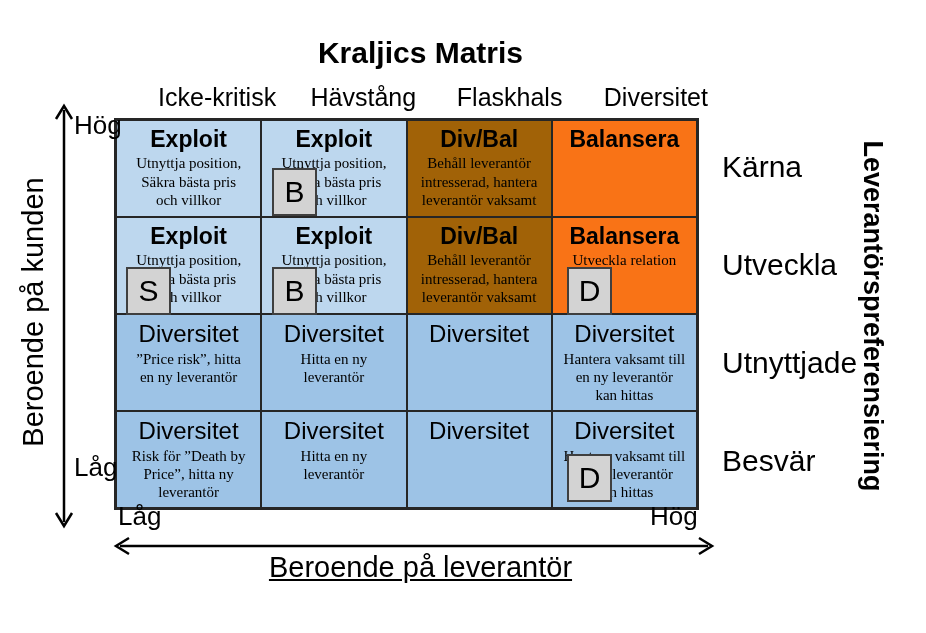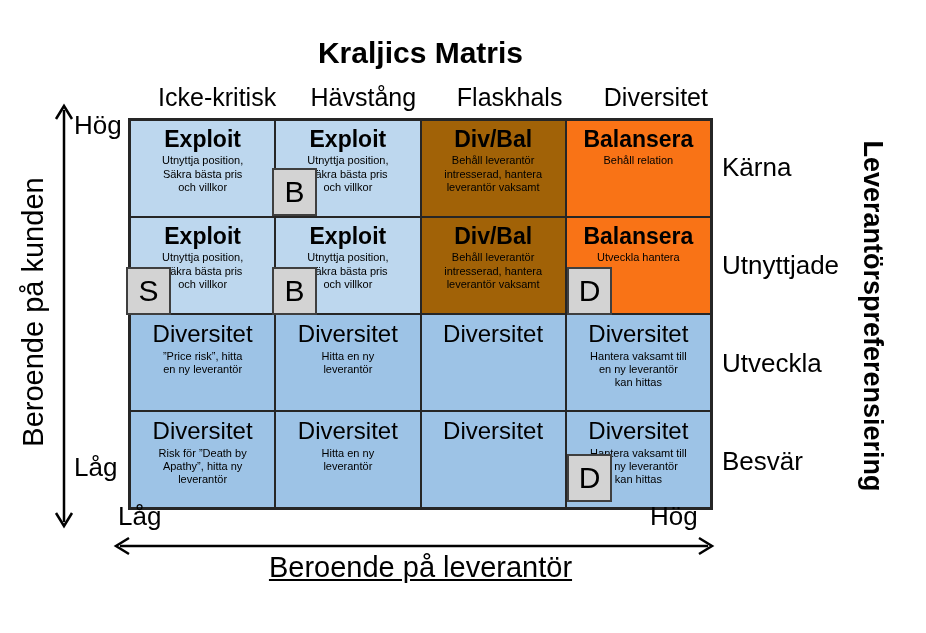--- a/index.html
+++ b/index.html
@@ -6,37 +6,37 @@
   .page{position:relative;width:926px;height:633px;background:#ffffff;overflow:hidden;
         font-family:"Liberation Sans",sans-serif;color:#000;}
 
   .title{position:absolute;left:128px;top:36px;width:585px;text-align:center;
          font-size:30px;font-weight:bold;}
 
   .col-headers{position:absolute;left:144px;top:80px;width:585px;height:34px;
                display:grid;grid-template-columns:repeat(4,1fr);}
   .col-headers .ch{text-align:center;font-size:25px;line-height:34px;}
 
-  .matrix{position:absolute;left:128px;top:118px;width:585px;height:392px;
+  .matrix{position:absolute;left:114px;top:118px;width:585px;height:392px;
           display:grid;grid-template-columns:repeat(4,1fr);grid-template-rows:repeat(4,1fr);
           border:2px solid #262626;box-sizing:border-box;}
   .cell{border:1px solid #262626;box-sizing:border-box;padding:3px 2px 0 2px;
         text-align:center;overflow:hidden;}
   .tone-light{background:#BDD7EE;}
   .tone-mid{background:#9DC3E6;}
   .tone-dark{background:#a16207;}
   .tone-pale{background:#f97316;}
   .cell-heading{font-size:23px;line-height:1.15;margin-top:2px;}
   .cell-heading.bold{font-weight:bold;}
   .cell-heading.big{font-size:24px;}
-  .cell-body{font-size:11px;line-height:1.22;white-space:pre-line;margin-top:2px;}
+  .cell-body{font-size:15px;line-height:1.22;white-space:pre-line;margin-top:2px;font-family:Liberation Serif, serif;}
 
   .row-labels{position:absolute;left:722px;top:118px;width:140px;height:392px;
               display:flex;flex-direction:column;}
-  .row-labels .rl{flex:1;display:flex;align-items:center;font-size:26px;}
+  .row-labels .rl{flex:1;display:flex;align-items:center;font-size:30px;}
 
   .v-label-left{position:absolute;left:33px;top:312px;
                 transform:translate(-50%,-50%) rotate(-90deg);
                 white-space:nowrap;font-size:29px;}
   .v-label-right{position:absolute;left:872px;top:316px;
                  transform:translate(-50%,-50%) rotate(90deg);
                  white-space:nowrap;font-size:27px;font-weight:bold;}
 
   .end-label{position:absolute;font-size:26px;}
   .lbl-hog-top{left:74px;top:110px;}
@@ -89,21 +89,20 @@
 och villkor</div>
     </div>
     <div class="cell tone-dark">
       <div class="cell-heading bold">Div/Bal</div>
       <div class="cell-body">Behåll leverantör
 intresserad, hantera
 leverantör vaksamt</div>
     </div>
     <div class="cell tone-pale">
       <div class="cell-heading bold">Balansera</div>
-      <div class="cell-body">Behåll relation</div>
     </div>
 
     <div class="cell tone-light">
       <div class="cell-heading bold">Exploit</div>
       <div class="cell-body">Utnyttja position,
 Säkra bästa pris
 och villkor</div>
     </div>
     <div class="cell tone-light">
       <div class="cell-heading bold">Exploit</div>
@@ -112,21 +111,21 @@
 och villkor</div>
     </div>
     <div class="cell tone-dark">
       <div class="cell-heading bold">Div/Bal</div>
       <div class="cell-body">Behåll leverantör
 intresserad, hantera
 leverantör vaksamt</div>
     </div>
     <div class="cell tone-pale">
       <div class="cell-heading bold">Balansera</div>
-      <div class="cell-body">Utveckla hantera</div>
+      <div class="cell-body">Utveckla relation</div>
     </div>
 
     <div class="cell tone-mid">
       <div class="cell-heading big">Diversitet</div>
       <div class="cell-body">”Price risk”, hitta
 en ny leverantör</div>
     </div>
     <div class="cell tone-mid">
       <div class="cell-heading big">Diversitet</div>
       <div class="cell-body">Hitta en ny
@@ -138,21 +137,21 @@
     <div class="cell tone-mid">
       <div class="cell-heading big">Diversitet</div>
       <div class="cell-body">Hantera vaksamt till
 en ny leverantör
 kan hittas</div>
     </div>
 
     <div class="cell tone-mid">
       <div class="cell-heading big">Diversitet</div>
       <div class="cell-body">Risk för ”Death by
-Apathy”, hitta ny
+Price”, hitta ny
 leverantör</div>
     </div>
     <div class="cell tone-mid">
       <div class="cell-heading big">Diversitet</div>
       <div class="cell-body">Hitta en ny
 leverantör</div>
     </div>
     <div class="cell tone-mid">
       <div class="cell-heading big">Diversitet</div>
     </div>
@@ -175,22 +174,22 @@
   </div>
   <div class="badge badge-d1">
     <span>D</span>
   </div>
   <div class="badge badge-d2">
     <span>D</span>
   </div>
 
   <div class="row-labels">
     <div class="rl">Kärna</div>
+    <div class="rl">Utveckla</div>
     <div class="rl">Utnyttjade</div>
-    <div class="rl">Utveckla</div>
     <div class="rl">Besvär</div>
   </div>
 
   <div class="v-label-left">Beroende på kunden</div>
   <div class="v-label-right">Leverantörspreferensiering</div>
 
   <div class="end-label lbl-hog-top">Hög</div>
   <div class="end-label lbl-lag-bottom-left">Låg</div>
   <div class="end-label lbl-lag-haxis">Låg</div>
   <div class="end-label lbl-hog-haxis">Hög</div>

